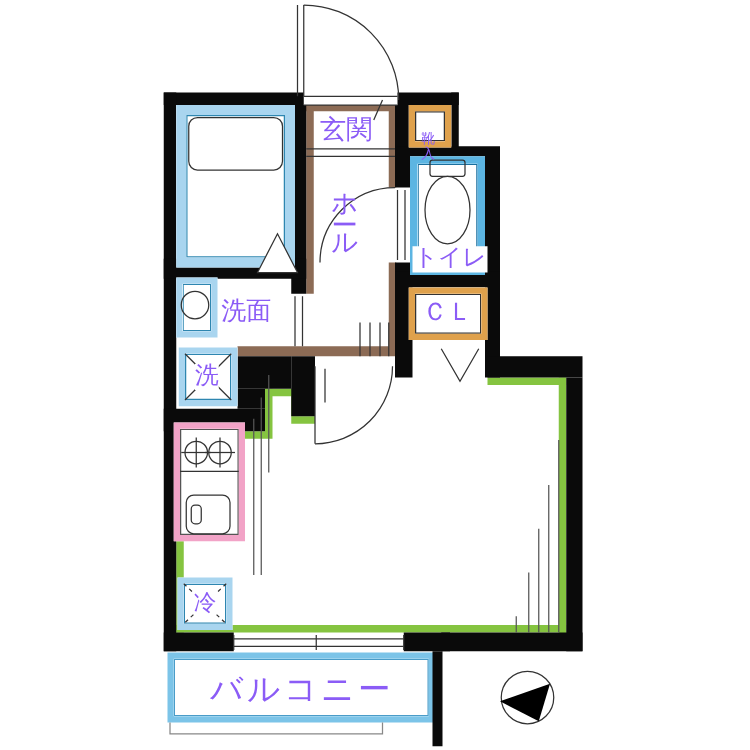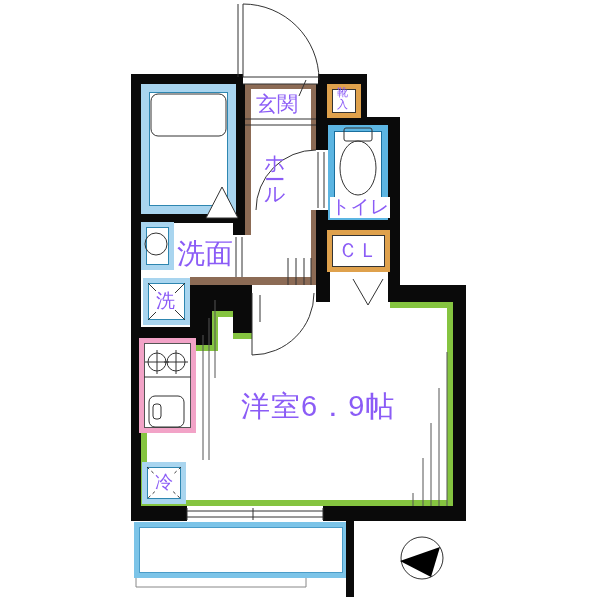--- a/index.html
+++ b/index.html
@@ -174,22 +174,22 @@
       <polyline stroke="#888" points="136,578 136,587 306,587 306,578"></polyline>
 
       <g>
         <circle cx="422" cy="558" r="21" fill="#fff"></circle>
         <polygon points="400,561 440,547 431,577" fill="#000" stroke="none"></polygon>
       </g>
     </g>
   </svg>
 
   <div class="lbl" style="left:256px;top:93px;font-size:21px;">玄関</div>
-  <div class="lbl" style="left:337px;top:86px;width:13px;font-size:11px;white-space:normal;line-height:12px;">靴入</div>
+  <div class="lbl" style="left:337px;top:105px;width:13px;font-size:11px;white-space:normal;line-height:12px;">靴入</div>
   <div class="lbl" style="left:263px;top:140px;font-size:21px;writing-mode:vertical-rl;letter-spacing:4px;">ホール</div>
   <div class="lbl wbg" style="left:330px;top:197px;font-size:19px;padding:0 1px;">トイレ</div>
-  <div class="lbl" style="left:177px;top:239px;font-size:28px;">洗面</div>
+  <div class="lbl" style="left:177px;top:239px;font-size:20px;">洗面</div>
   <div class="lbl wbg" style="left:156px;top:291px;font-size:19px;">洗</div>
   <div class="lbl" style="left:338px;top:240px;font-size:20px;font-family:Liberation Serif, serif;">ＣＬ</div>
-  <div class="lbl" style="left:241px;top:391px;font-size:29px;letter-spacing:1px;">洋室6．9帖</div>
   <div class="lbl wbg" style="left:155px;top:473px;font-size:18px;">冷</div>
+  <div class="lbl" style="left:168px;top:537px;font-size:26px;letter-spacing:3px;">バルコニー</div>
 
 </div>
 
 </body></html>

